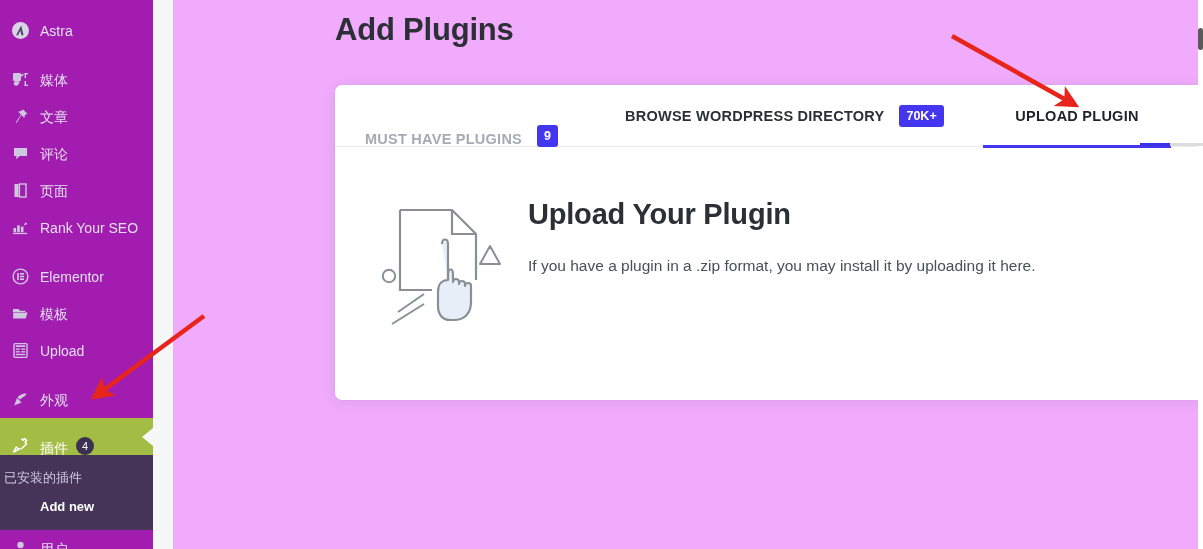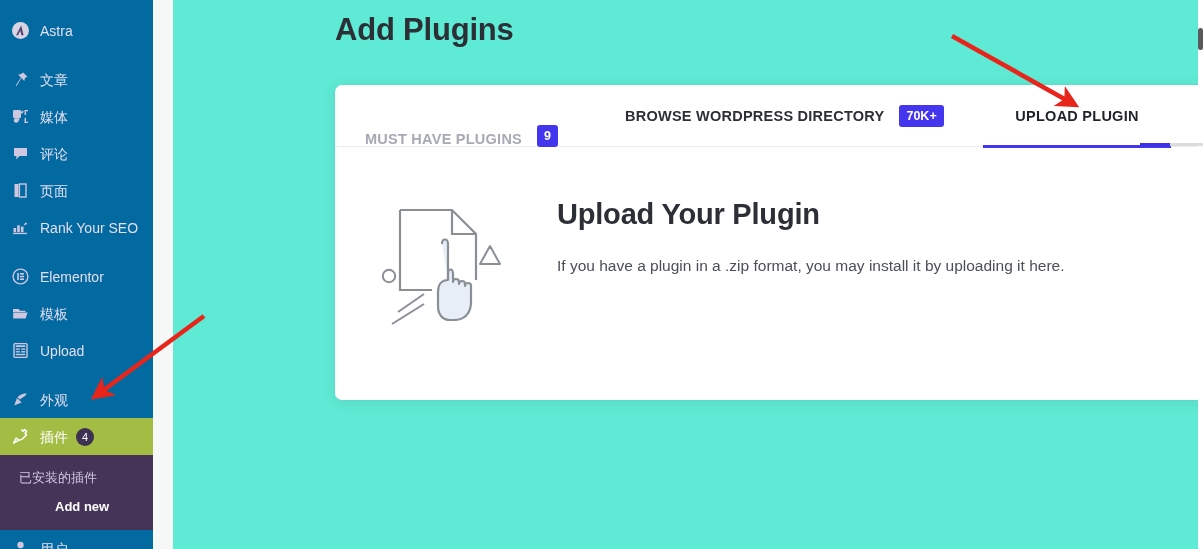--- a/index.html
+++ b/index.html
@@ -7,22 +7,22 @@
     width: 1203px; height: 549px;
     overflow: hidden;
     background: #ffffff;
     font-family: "Liberation Sans", sans-serif;
   }
   #root { position: relative; width: 1203px; height: 549px; background: #ffffff; }
 
   
   #sidebar {
     position: absolute; left: 0; top: 0;
-    width: 173px; height: 549px;
-    background: #0369a1;
+    width: 153px; height: 549px;
+    background: #a21caf;
     overflow: hidden;
   }
   .menu-item {
     position: relative;
     display: flex; align-items: center;
     height: 37px;
     padding-left: 9px;
     color: #e3dff0;
     font-size: 14px;
     white-space: nowrap;
@@ -34,20 +34,21 @@
     flex: 0 0 22px;
   }
   .menu-item .ico svg { display: block; }
   .menu-label { font-size: 14px; line-height: 1; }
   .menu-sep { height: 12px; }
 
   .menu-item.active {
     background: #a2bc44;
     color: #ffffff;
     font-weight: normal;
+    align-items: flex-end;
   }
   .menu-item.active .menu-label { color: #ffffff; }
   .menu-item.active .pointer {
     position: absolute; right: 0; top: 0;
     width: 22px; height: 37px;
     overflow: hidden;
   }
   .menu-item.active .pointer:after {
     content: "";
     position: absolute;
@@ -68,39 +69,39 @@
     margin-left: 8px;
     padding: 0 5px;
   }
 
   #submenu {
     background: #453457;
     padding: 8px 0 10px 0;
   }
   .submenu-item {
     display: block;
-    padding: 6px 0 6px 19px;
+    padding: 6px 0 6px 4px;
     font-size: 13px;
     color: #cfc6e0;
     white-space: nowrap;
   }
   .submenu-item.current { color: #ffffff; font-weight: bold; margin-left: 36px; }
 
   
   #gutter {
     position: absolute; left: 153px; top: 0;
     width: 20px; height: 549px;
     background: #f6f7f7;
   }
 
   
   #main {
     position: absolute; left: 173px; top: 0;
     width: 1030px; height: 549px;
-    background: #5eead4;
+    background: #f0abfc;
     overflow: hidden;
   }
   #page-title {
     position: absolute;
     left: 162px; top: 12px;
     font-size: 31px;
     font-weight: bold;
     color: #2c2f36;
     letter-spacing: -0.2px;
   }
@@ -163,21 +164,21 @@
     left: 0; top: 63px;
     right: 0; bottom: 0;
     display: flex;
     align-items: flex-start;
   }
   #illo {
     position: absolute;
     left: 45px; top: 46px;
     width: 125px; height: 132px;
   }
-  #panel-text { position: absolute; left: 222px; top: 50px; }
+  #panel-text { position: absolute; left: 193px; top: 50px; }
   #panel-title {
     font-size: 29px;
     font-weight: bold;
     color: #2c2f36;
     letter-spacing: -0.2px;
   }
   #panel-desc {
     margin-top: 26px;
     font-size: 15.5px;
     color: #4b4f58;
@@ -222,44 +223,44 @@
       <span class="ico">
         <svg width="17" height="17" viewBox="0 0 17 17">
             <circle cx="8.5" cy="8.5" r="8.5" fill="#d9d4e4"></circle>
             <path d="M9.2 3.4 L11.6 13.2 L9.4 13.2 L8.4 8.6 L6.0 13.2 L4.1 13.2 Z" fill="#51406a"></path>
           </svg>
       </span>
       <span class="menu-label">Astra</span>
     </div>
 
     <div class="menu-sep"></div>
-
-    <div class="menu-item">
-      <span class="ico">
-        <svg width="17" height="17" viewBox="0 0 17 17">
-            <path d="M11.2 1.6 L15.4 5.8 L13.0 7.1 L12.3 9.9 L9.4 7.0 L4.6 15.0 L3.9 14.3 L9.0 6.6 L6.1 3.7 L8.9 3.0 Z" fill="#cfc6e0"></path>
-          </svg>
-      </span>
-      <span class="menu-label">文章</span>
-    </div>
 
     <div class="menu-item">
       <span class="ico">
         <svg width="17" height="17" viewBox="0 0 17 17">
             <rect x="1" y="2" width="8" height="8" rx="1.2" fill="#cfc6e0"></rect>
             <circle cx="4.2" cy="12.4" r="2.4" fill="#cfc6e0"></circle>
             <rect x="6.1" y="4.4" width="1.3" height="8" fill="#cfc6e0"></rect>
             <path d="M7.4 4.4 L11.4 2.6 L11.4 4.6 L7.4 6.4 Z" fill="#cfc6e0"></path>
             <rect x="12.6" y="2" width="1.4" height="5" fill="#cfc6e0"></rect>
             <rect x="12.6" y="2" width="3.4" height="1.3" fill="#cfc6e0"></rect>
             <rect x="12.6" y="10" width="1.4" height="5" fill="#cfc6e0"></rect>
             <rect x="12.6" y="13.7" width="3.4" height="1.3" fill="#cfc6e0"></rect>
           </svg>
       </span>
       <span class="menu-label">媒体</span>
+    </div>
+
+    <div class="menu-item">
+      <span class="ico">
+        <svg width="17" height="17" viewBox="0 0 17 17">
+            <path d="M11.2 1.6 L15.4 5.8 L13.0 7.1 L12.3 9.9 L9.4 7.0 L4.6 15.0 L3.9 14.3 L9.0 6.6 L6.1 3.7 L8.9 3.0 Z" fill="#cfc6e0"></path>
+          </svg>
+      </span>
+      <span class="menu-label">文章</span>
     </div>
 
     <div class="menu-item">
       <span class="ico">
         <svg width="17" height="17" viewBox="0 0 17 17">
             <path d="M2 3 H15 V11 H7.5 L4.2 14.4 L4.4 11 H2 Z" fill="#cfc6e0"></path>
           </svg>
       </span>
       <span class="menu-label">评论</span>
     </div>

